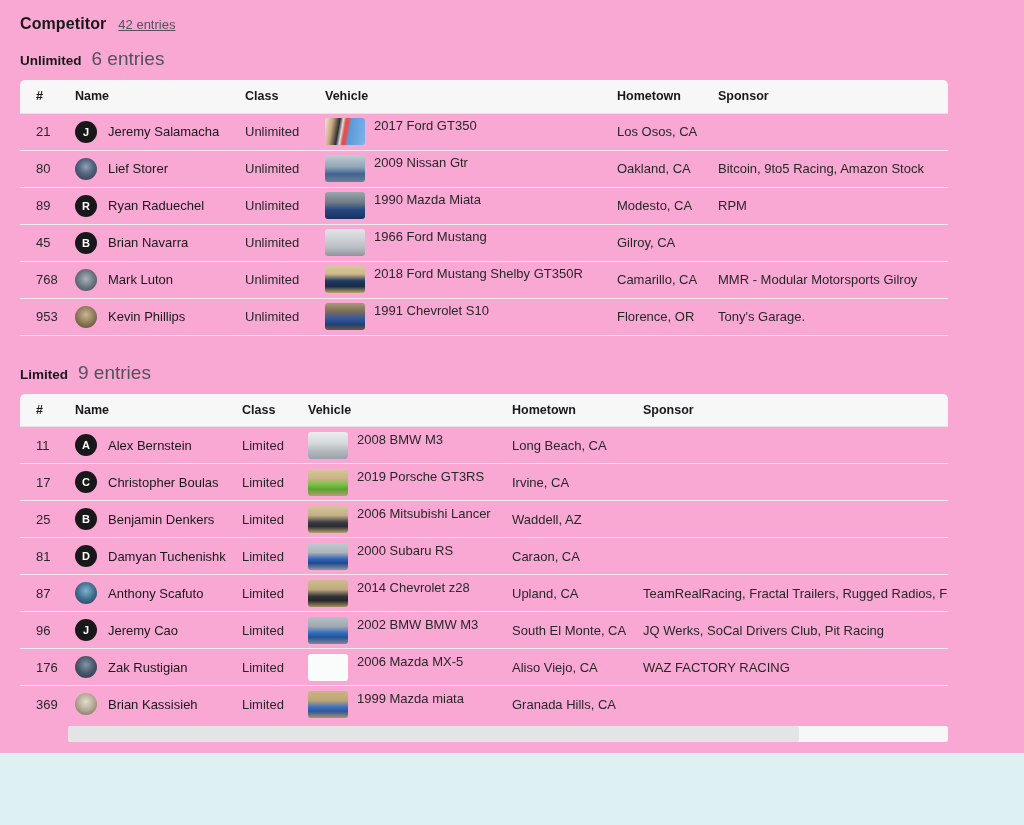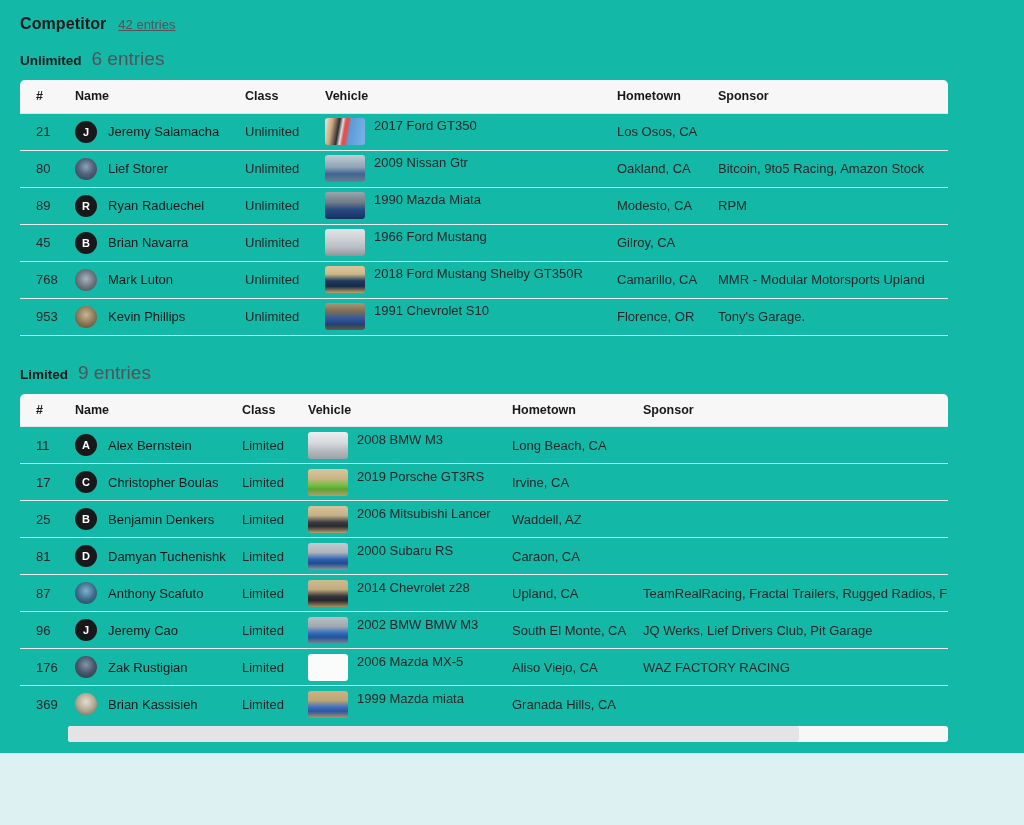--- a/index.html
+++ b/index.html
@@ -1,18 +1,18 @@
 <!DOCTYPE html>
 <html><head>
 <meta charset="utf-8">
 <style>
   * { box-sizing: border-box; }
   html,body { margin:0; padding:0; background:#fff; }
   .page {
-    position:relative; width:1024px; height:825px; background:#14b8a6;
+    position:relative; width:1024px; height:825px; background:#f9a8d4;
     font-family:"Liberation Sans", sans-serif; color:#18181b; overflow:hidden;
   }
   .highlight-strip { position:absolute; left:0; top:753px; right:0; bottom:0; background:#ddf1f3; }
   .content { position:relative; z-index:1; padding:0 20px; }
 
   .page-header { padding-top:15px; height:21px; display:flex; align-items:baseline; gap:12px; }
   .page-title { font-size:16px; font-weight:700; color:#18181b; letter-spacing:.1px; }
   .page-count { font-size:13px; color:#52525b;text-decoration:underline; }
 
   .section-header { margin-top:27px; height:18px; display:flex; align-items:baseline; gap:10px; }
@@ -170,21 +170,21 @@
           </div>
             </td>
           <td>Unlimited</td>
           <td>
               <div class="veh-wrap">
             <span class="thumb" style="background:linear-gradient(180deg,#d9c79b 0%,#cdb888 30%,#1f3a60 55%,#152a47 75%,#c2a367 100%)"></span>
             <span>2018 Ford Mustang Shelby GT350R</span>
           </div>
             </td>
           <td>Camarillo, CA</td>
-          <td>MMR - Modular Motorsports Upland</td>
+          <td>MMR - Modular Motorsports Gilroy</td>
         </tr>
         <tr class="row">
           <td class="c-num">953</td>
           <td>
               <div class="name-wrap">
             <span class="avatar" style="background:radial-gradient(circle at 50% 40%,#c9b693 0%,#8c7a58 50%,#4f4430 100%)"></span>
             <span class="name-text">Kevin Phillips</span>
           </div>
             </td>
           <td>Unlimited</td>
@@ -324,21 +324,21 @@
           </div>
             </td>
           <td>Limited</td>
           <td>
               <div class="veh-wrap">
             <span class="thumb" style="background:linear-gradient(180deg,#b8bfc6 0%,#9fa8b1 35%,#2f6cbe 60%,#235399 75%,#7e8891 100%)"></span>
             <span>2002 BMW BMW M3</span>
           </div>
             </td>
           <td>South El Monte, CA</td>
-          <td>JQ Werks, Lief Drivers Club, Pit Garage</td>
+          <td>JQ Werks, SoCal Drivers Club, Pit Racing</td>
         </tr>
         <tr class="row">
           <td class="c-num">176</td>
           <td>
               <div class="name-wrap">
             <span class="avatar" style="background:radial-gradient(circle at 50% 40%,#8495a8 0%,#475669 50%,#273243 100%)"></span>
             <span class="name-text">Zak Rustigian</span>
           </div>
             </td>
           <td>Limited</td>

